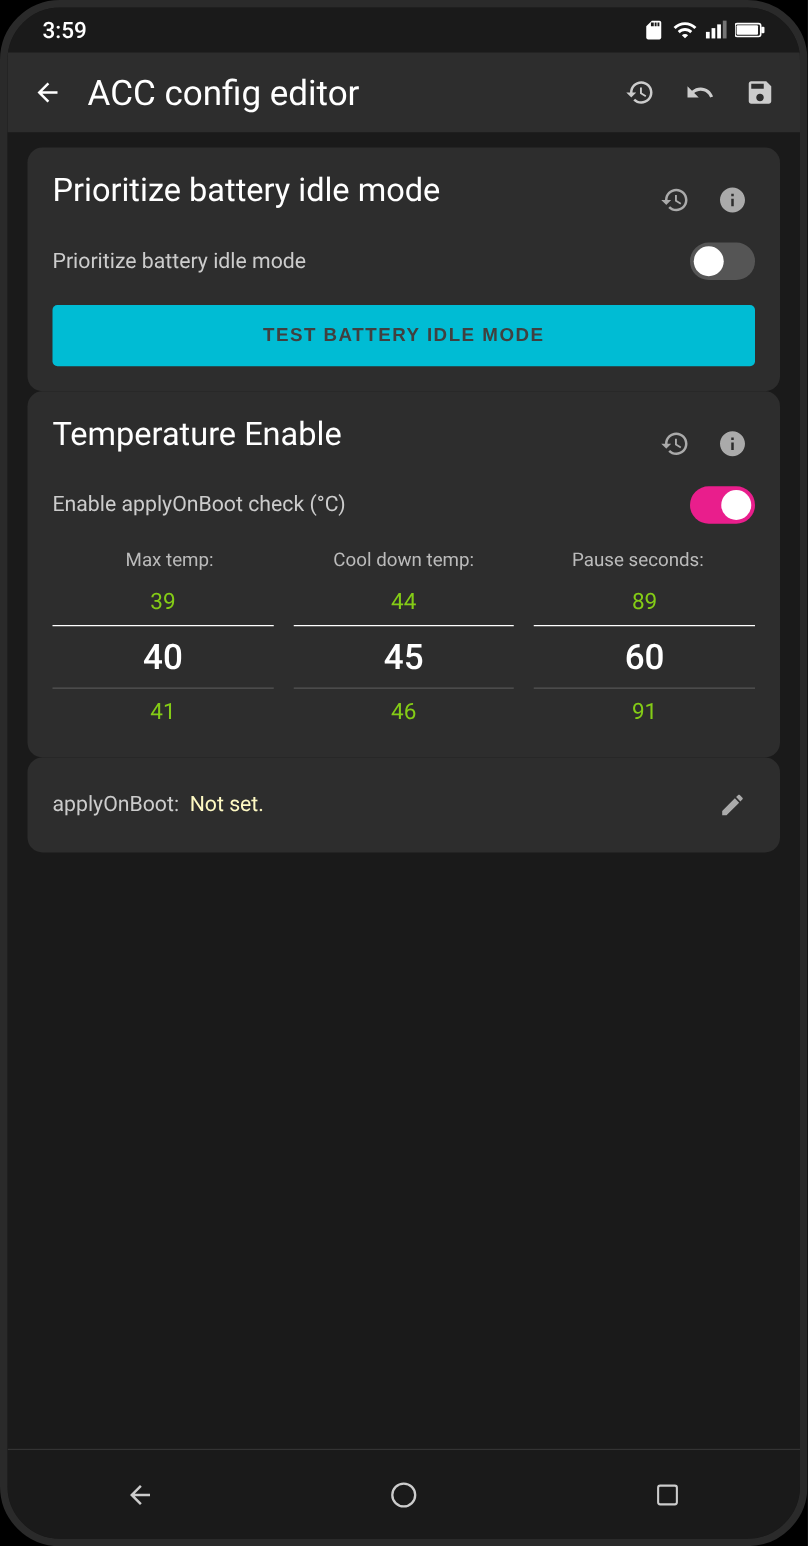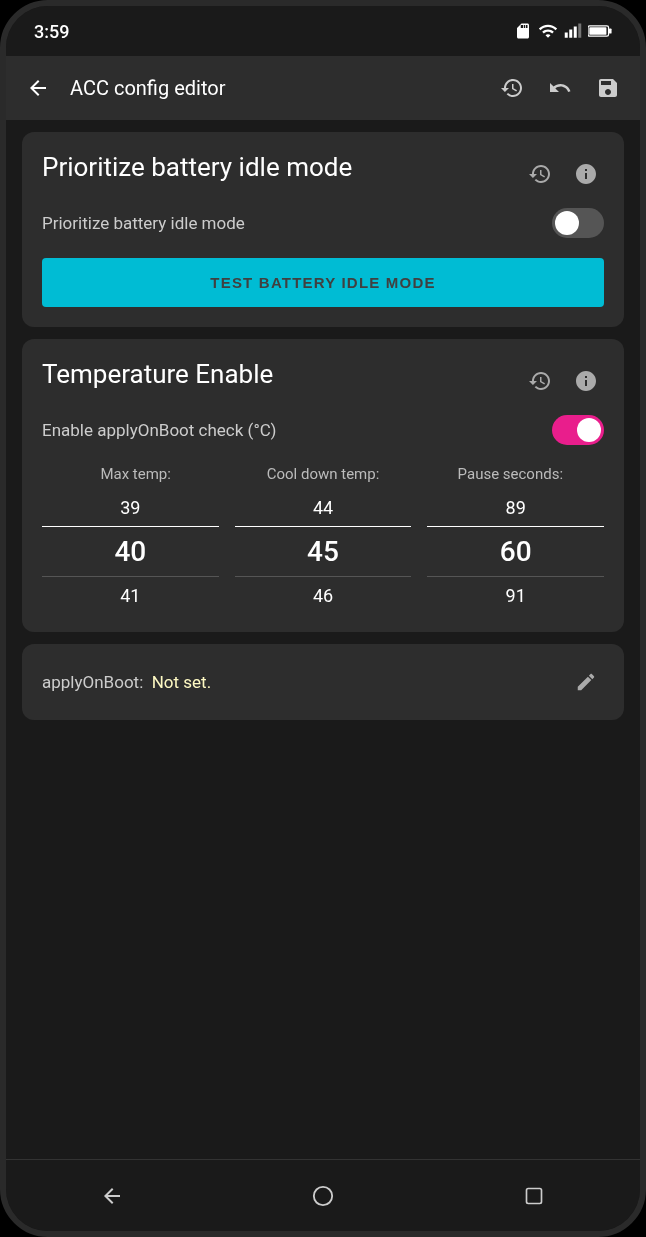--- a/index.html
+++ b/index.html
@@ -21,21 +21,21 @@
       overflow: hidden;
       position: relative;
       border: 6px solid #2a2a2a;
       display: flex;
       flex-direction: column;
     }
 
     
     .status-bar {
       background: #1a1a1a;
-      height: 50px;
+      height: 36px;
       display: flex;
       align-items: center;
       justify-content: space-between;
       padding: 0 28px;
       flex-shrink: 0;
     }
 
     .status-time {
       color: #fff;
       font-size: 18px;
@@ -58,21 +58,21 @@
       height: 64px;
       display: flex;
       align-items: center;
       padding: 0 16px;
       gap: 16px;
       flex-shrink: 0;
     }
 
     .app-bar-title {
       color: #fff;
-      font-size: 20px;
+      font-size: 28px;
       flex: 1;
     }
 
     .app-bar-icon {
       color: #ccc;
       cursor: pointer;
       width: 32px;
       height: 32px;
       display: flex;
       align-items: center;
@@ -80,21 +80,20 @@
     }
 
     
     .scroll-content {
       flex: 1;
       overflow-y: auto;
       background: #1a1a1a;
       padding: 12px 16px;
       display: flex;
       flex-direction: column;
-      gap: 12px;
     }
 
     .scroll-content::-webkit-scrollbar { display: none; }
 
     
     .card {
       background: #2d2d2d;
       border-radius: 12px;
       padding: 20px;
     }
@@ -215,21 +214,21 @@
     }
 
     .temp-spinner {
       flex: 1;
       display: flex;
       flex-direction: column;
       align-items: center;
     }
 
     .temp-value {
-      color: #ffffff;
+      color: #84cc16;
       font-size: 18px;
       padding: 6px 0;
       width: 100%;
       text-align: center;
     }
 
     .temp-value.active {
       color: #fff;
       font-size: 28px;
       font-weight: 500;

